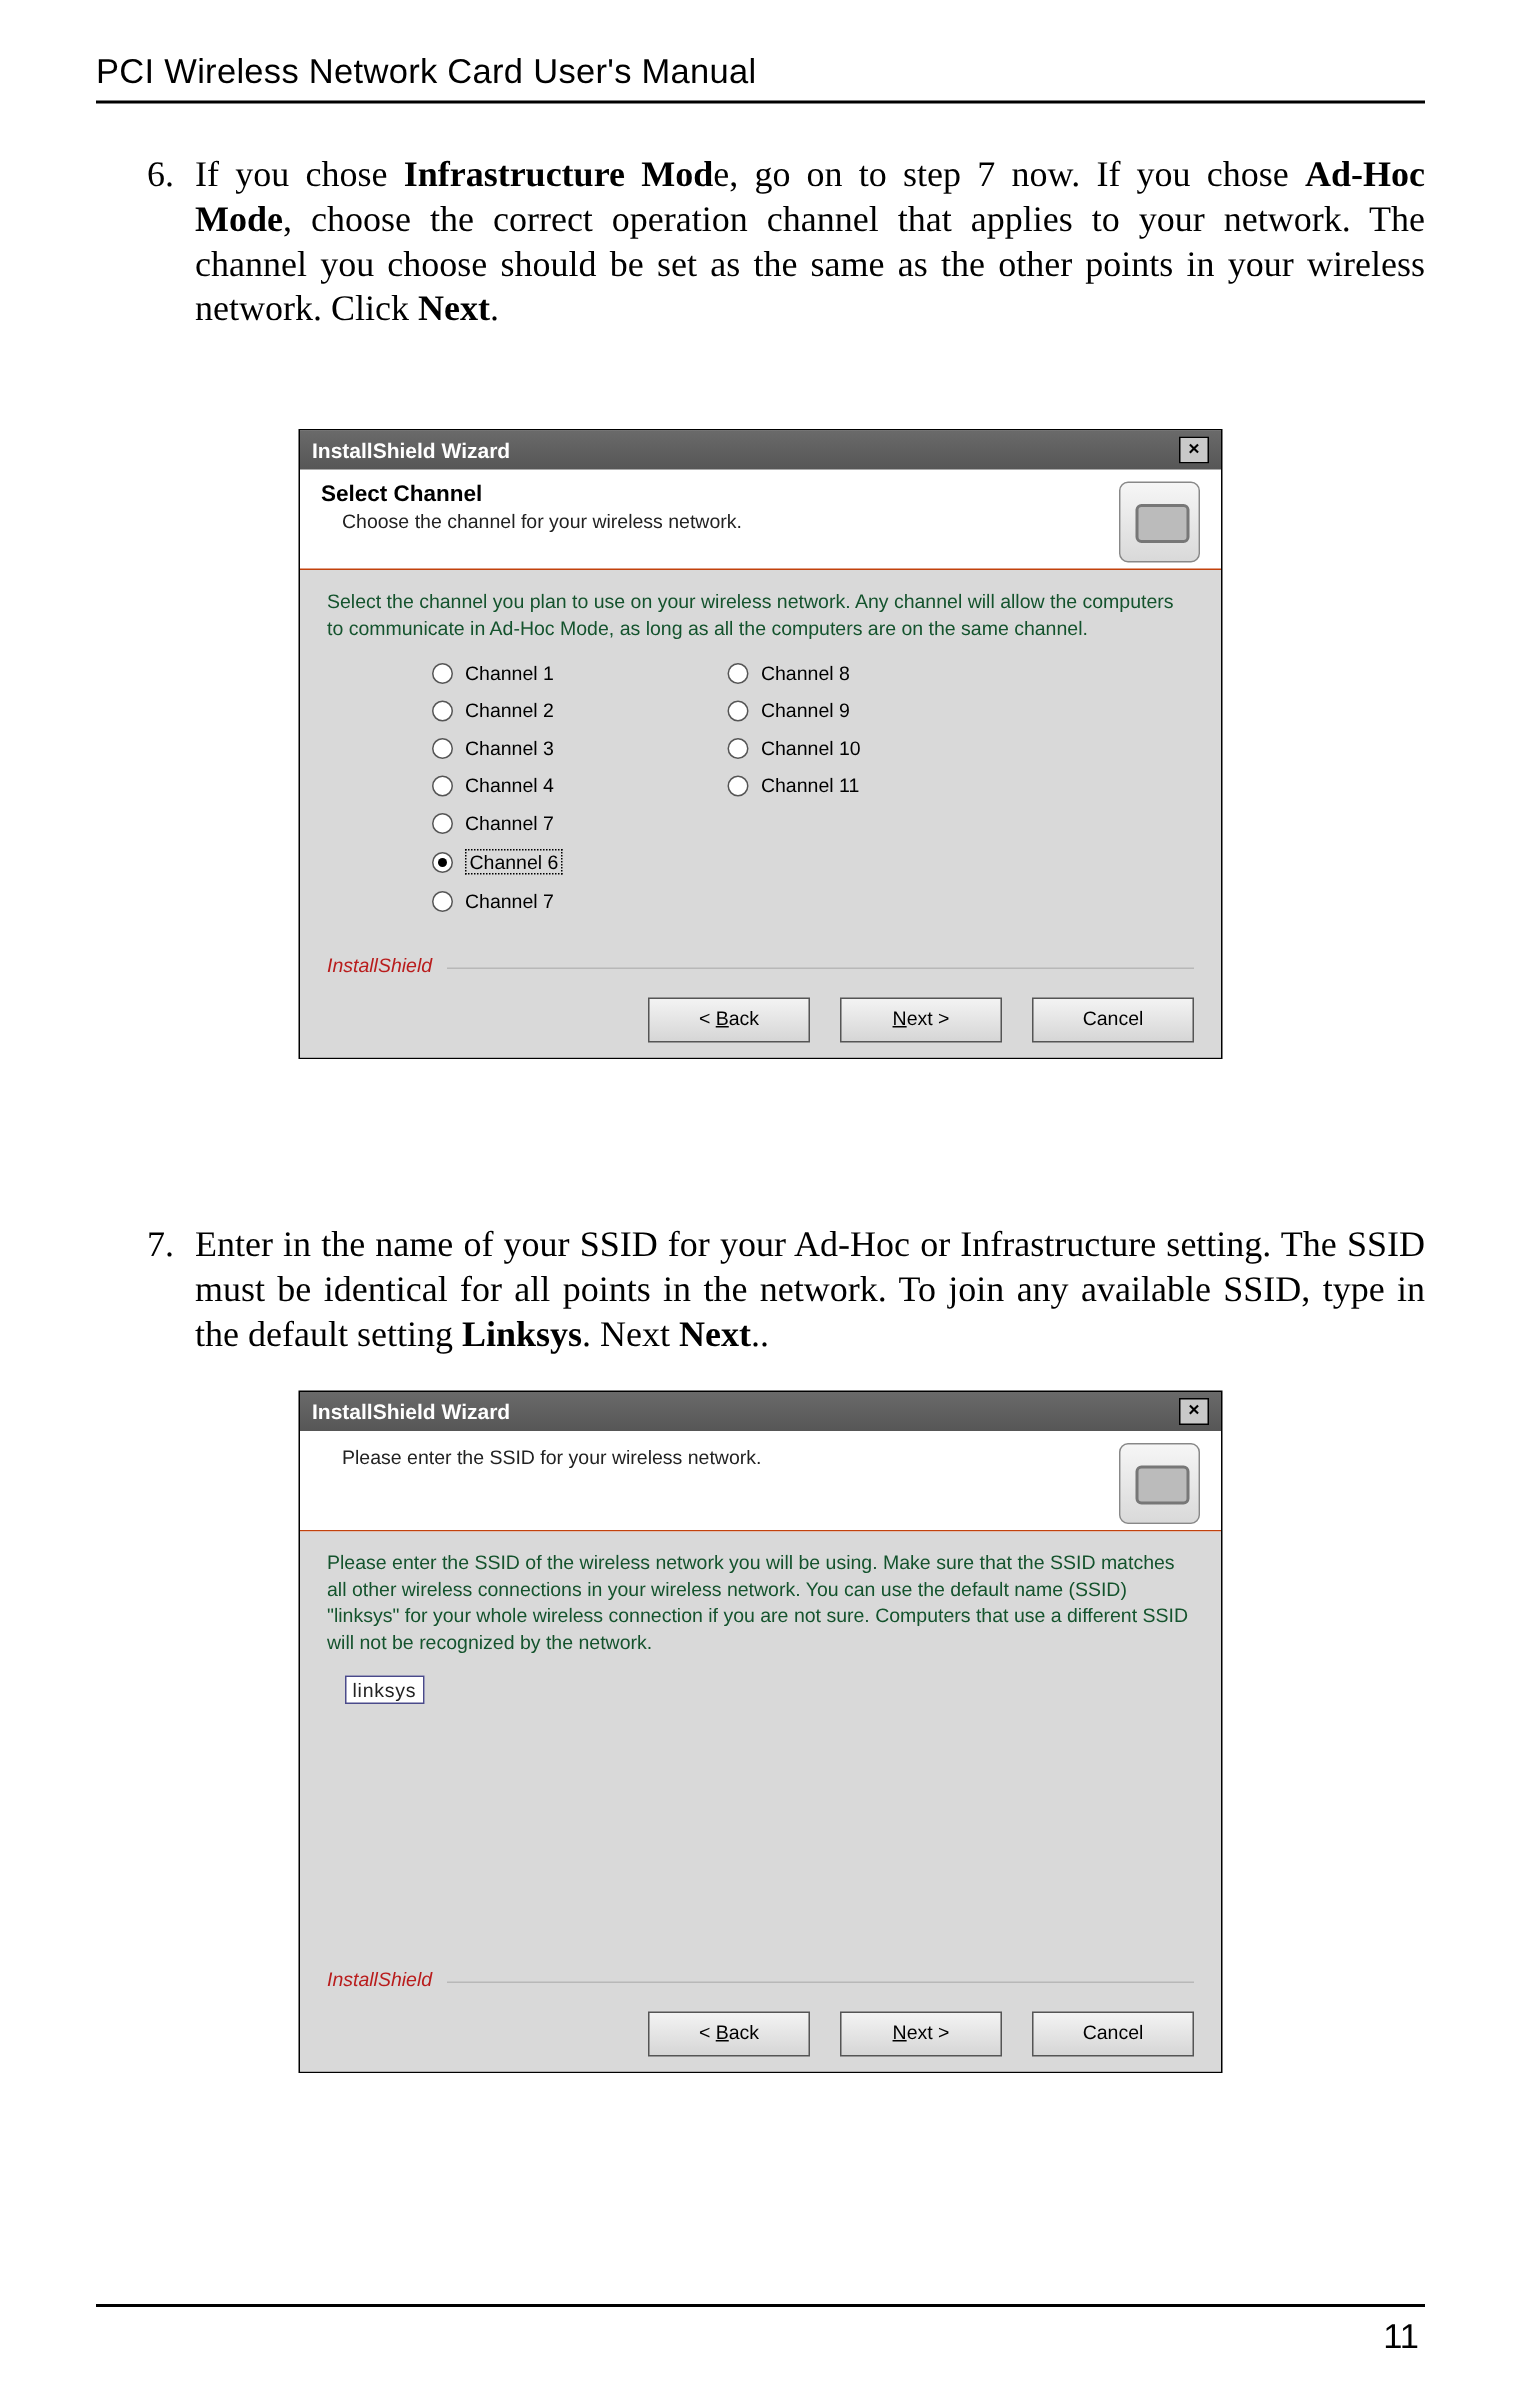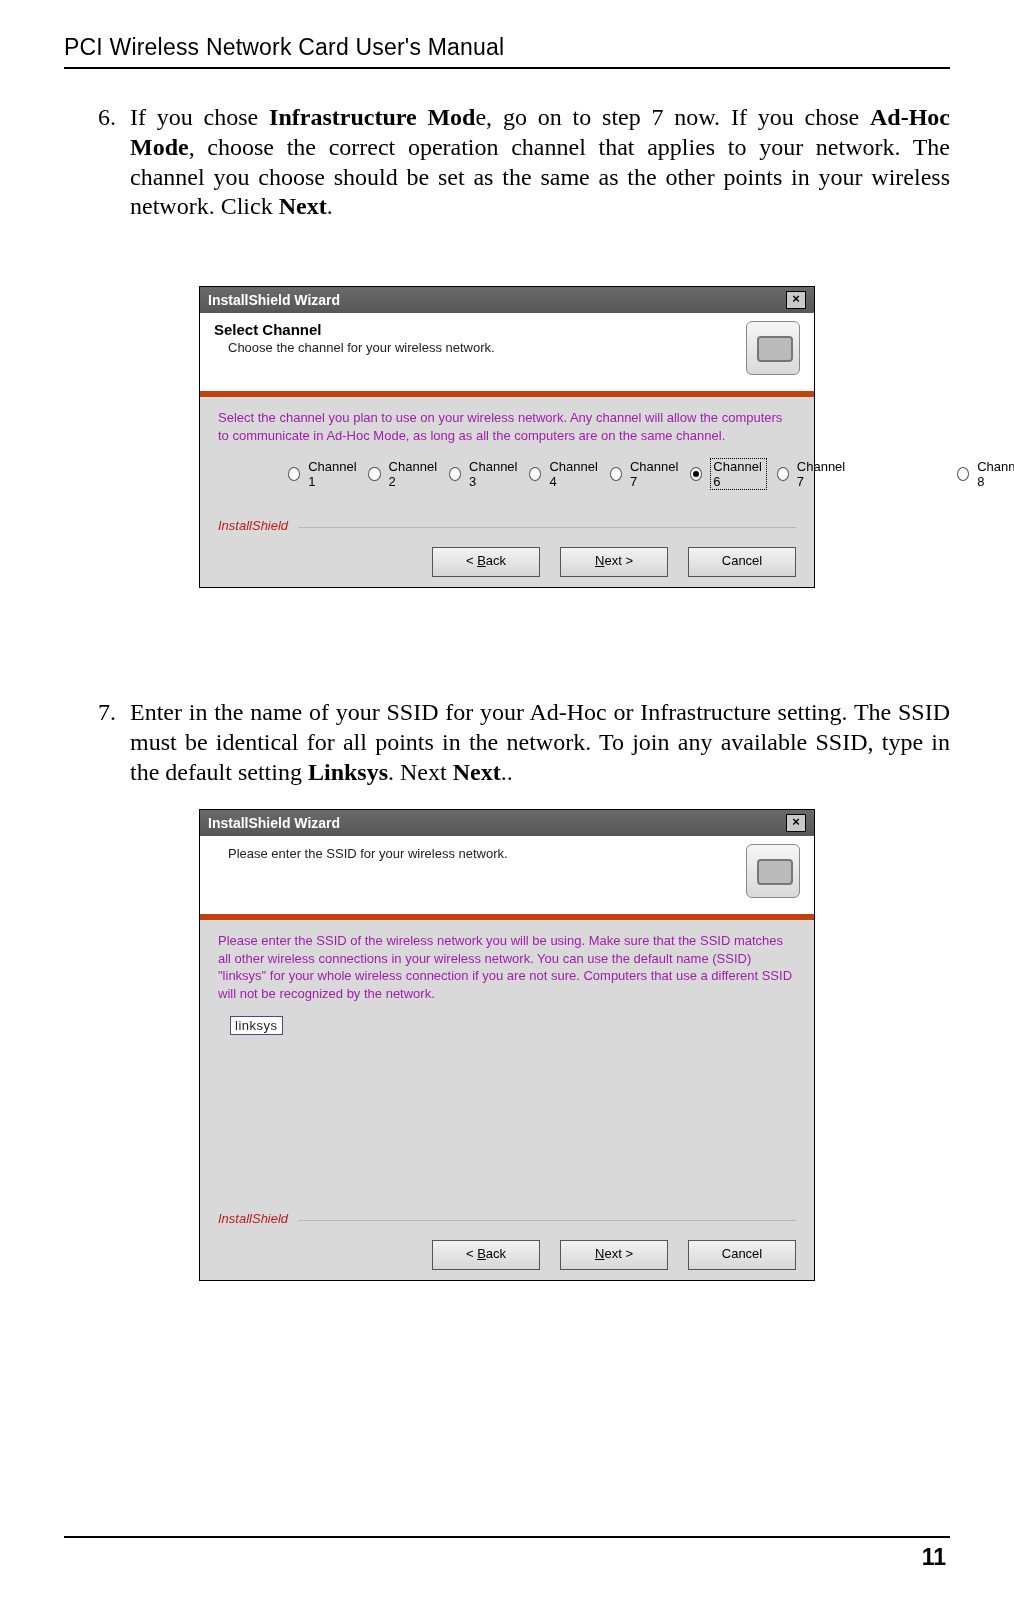--- a/index.html
+++ b/index.html
@@ -2,48 +2,48 @@
 <html><head>
 <meta charset="utf-8">
 <style>
   html,body{margin:0;padding:0;background:#fff;font-family:"Times New Roman",Times,serif;color:#000}
   .page{width:1014px;min-height:1599px;margin:0 auto;position:relative;box-sizing:border-box;
         padding:34px 64px 0 64px}
   .header-title{font-family:Arial,Helvetica,sans-serif;font-weight:normal;font-size:23px;
                 letter-spacing:0.2px}
   .hr-top{border:none;border-top:2px solid #000;margin:6px 0 34px 0}
   .hr-bot{border:none;border-top:2px solid #000;margin:0}
-  .page-number{font-family:Arial,Helvetica,sans-serif;font-weight:bold;font-size:23px;
+  .page-number{font-family:Arial,Helvetica,sans-serif;font-weight:normal;font-size:23px;
                text-align:right;margin-top:6px;padding-right:4px}
   .body-text{font-size:24px;line-height:1.24;text-align:justify}
   ol.instr{list-style:none;margin:0;padding:0}
   ol.instr>li{display:flex;margin-bottom:18px}
   .num{width:52px;flex:none;text-align:right;padding-right:14px}
   .para{flex:1}
   .bold{font-weight:bold}
 
   .screenshot{display:block;margin:64px auto 0 auto;background:#fff}
   .ss-win{width:614px;border:1px solid #000;font-family:Tahoma,Arial,sans-serif;font-size:14px;
           color:#000;margin:0 auto}
   .titlebar{background:linear-gradient(#6a6a6a,#565656);color:#fff;font-weight:bold;
             padding:4px 8px;display:flex;align-items:center;justify-content:space-between}
   .titlebar .x{width:18px;height:16px;background:#c9c9c9;border:1px solid #000;text-align:center;
                line-height:14px;font-family:Arial;font-size:13px;font-weight:bold;color:#000}
-  .header-zone{padding:8px 14px 16px 14px;display:flex;border-bottom:6px solid #c2410c}
+  .header-zone{padding:8px 14px 4px 14px;display:flex;border-bottom:1px solid #c2410c}
   .header-left{flex:1}
   .header-left .h1{font-weight:bold;font-size:15px}
   .header-left .h2{font-size:13px;margin:2px 0 6px 14px;color:#222}
   .header-icon{flex:none;width:52px;height:52px;border:1px solid #888;border-radius:6px;
                background:linear-gradient(#f6f6f6,#d9d9d9);margin-left:10px;position:relative}
   .header-icon::after{content:"";position:absolute;left:10px;top:14px;width:32px;height:22px;
                       border:2px solid #777;border-radius:4px;background:#bbb}
   .panel{background:#d9d9d9;padding:12px 18px 10px 18px}
-  .desc{font-size:13px;line-height:1.35;color:#a21caf;margin-bottom:14px}
+  .desc{font-size:13px;line-height:1.35;color:#14532d;margin-bottom:14px}
   .radio-cols{display:flex;gap:110px;margin-left:70px}
-  .radio-col{display:flex;flex-direction:row;gap:10px}
+  .radio-col{display:flex;flex-direction:column;gap:10px}
   .radio-item{display:flex;align-items:center;gap:8px;font-size:13px}
   .radio{width:12px;height:12px;border:1px solid #555;border-radius:50%;background:#fff;
          display:inline-flex;align-items:center;justify-content:center}
   .radio.sel::after{content:"";width:6px;height:6px;background:#000;border-radius:50%}
   .sel-box{border:1px dotted #000;padding:0 2px}
   .brand{color:#b91c1c;font-size:13px;font-style:italic;margin-top:28px;position:relative}
   .brand::after{content:"";position:absolute;left:80px;right:0;top:9px;border-top:1px solid #b8b8b8}
   .btn-row{display:flex;justify-content:flex-end;gap:20px;margin-top:14px}
   .btn{width:106px;height:28px;line-height:26px;text-align:center;border:1px solid #555;
        background:linear-gradient(#f3f3f3,#d6d6d6);font-size:13px}

